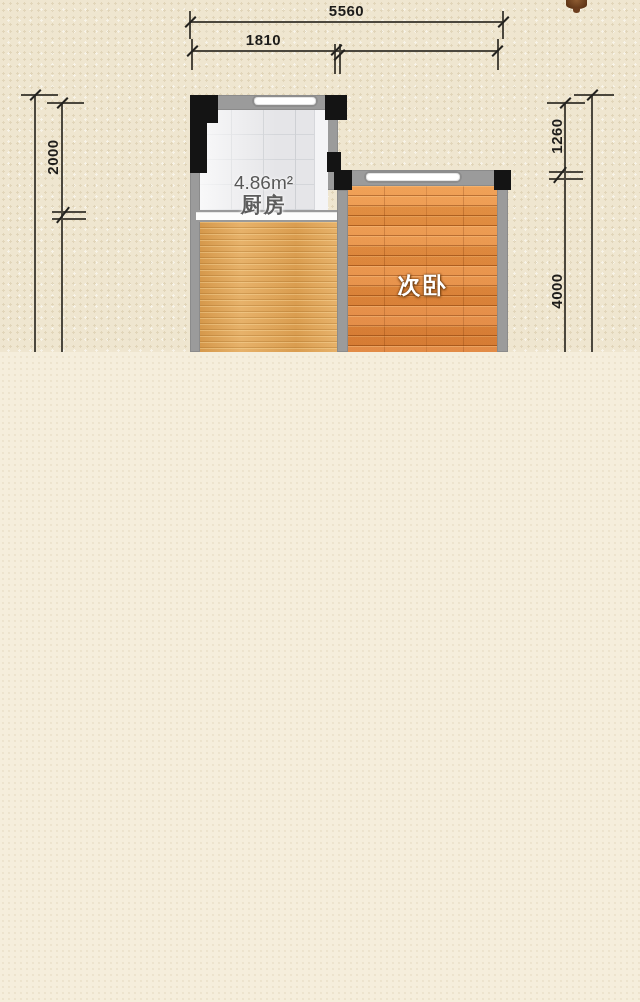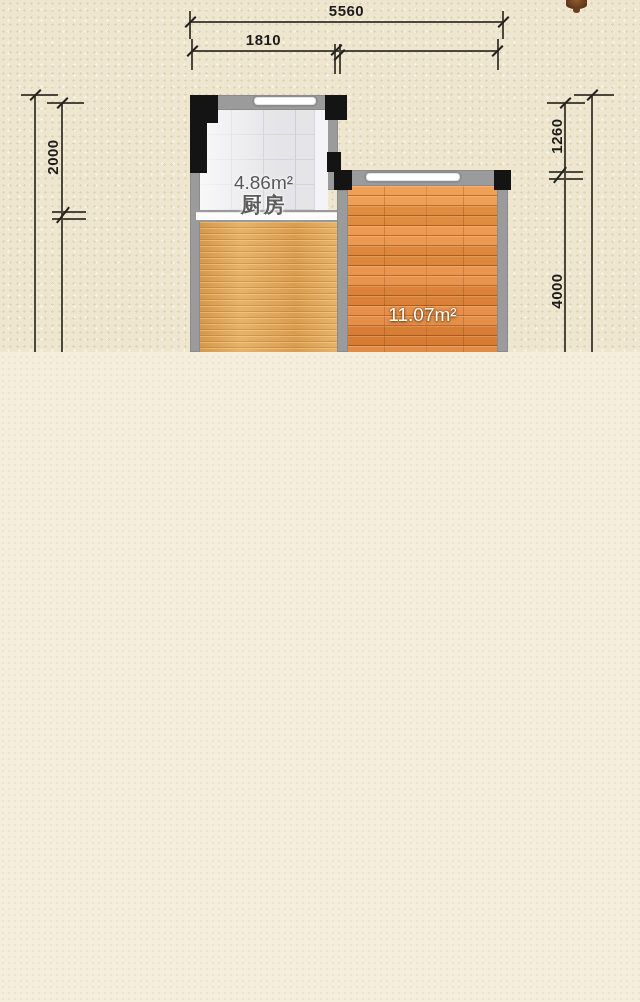--- a/index.html
+++ b/index.html
@@ -161,18 +161,18 @@
 
     <div class="pier" style="left:190px; top:95px; width:28px; height:28px;"></div>
     <div class="pier" style="left:190px; top:123px; width:17px; height:50px;"></div>
     <div class="pier" style="left:325px; top:95px; width:22px; height:25px;"></div>
     <div class="pier" style="left:327px; top:152px; width:14px; height:20px;"></div>
     <div class="pier" style="left:334px; top:170px; width:18px; height:20px;"></div>
     <div class="pier" style="left:494px; top:170px; width:17px; height:20px;"></div>
 
     <div class="room-label kitchen-name" style="left:200px; top:145px; width:127px;margin-top:46px;">厨房</div>
     <div class="room-label kitchen-area" style="left:200px; top:172px; width:127px;">4.86m²</div>
-    <div class="room-label bedroom-area" style="left:348px; top:304px; width:149px;">11.07m²</div>
+    <div class="room-label bedroom-name" style="left:348px; top:270px; width:149px;">次卧</div>
 
     <div class="decor-cap"></div>
     <div class="decor-stem"></div>
   </div>
 </div>
 
 </body></html>

